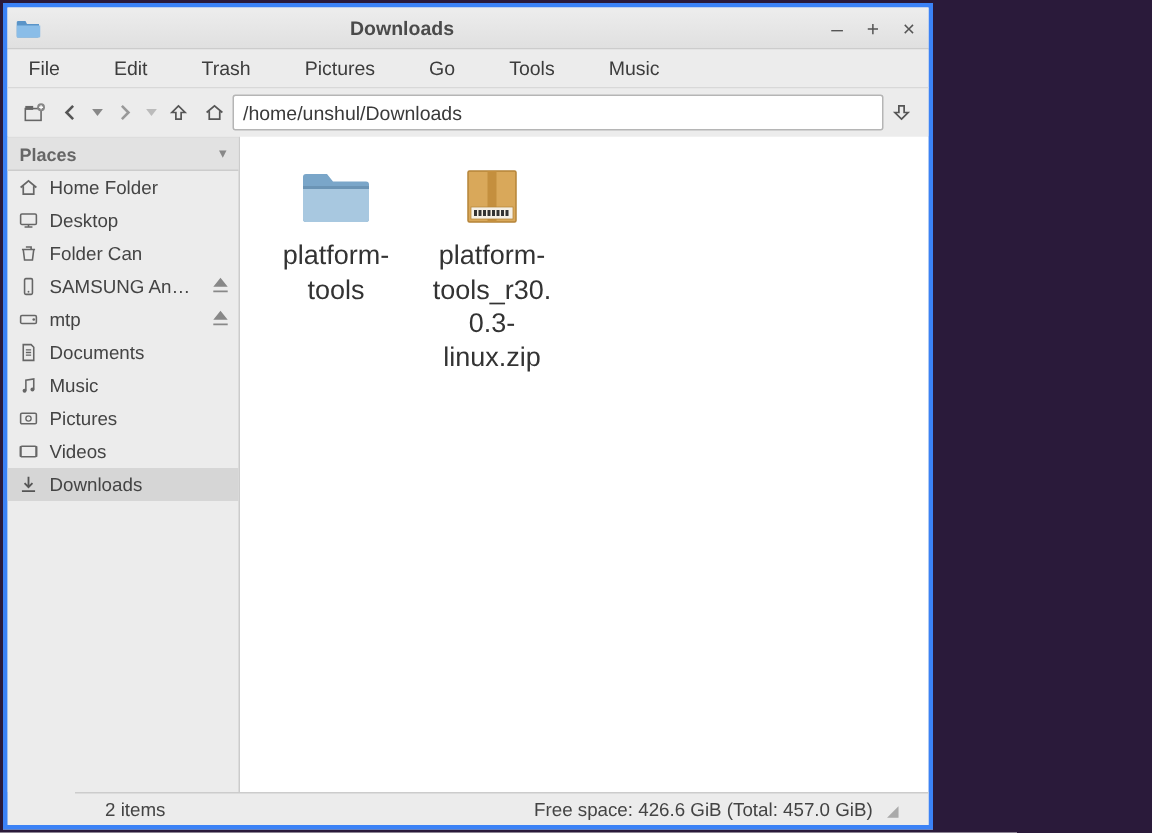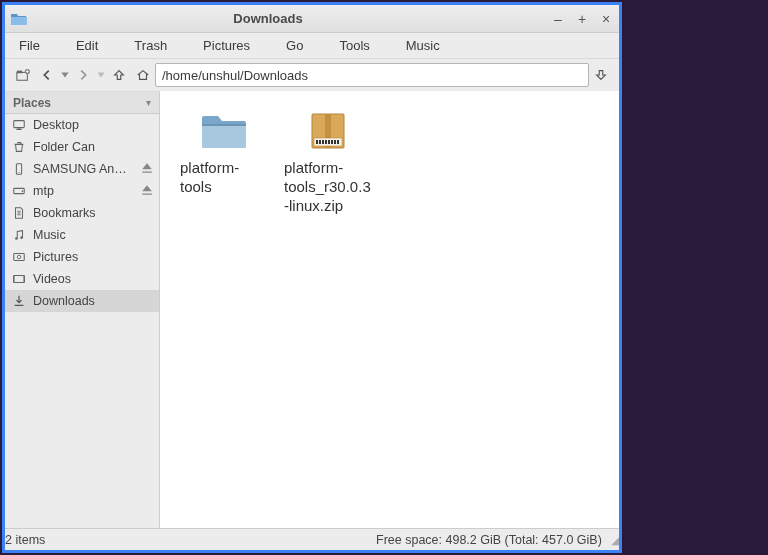--- a/index.html
+++ b/index.html
@@ -118,32 +118,33 @@
     }
     .file-item {
       width: 96px;
       display: flex; flex-direction: column; align-items: center;
       gap: 4px;
       cursor: pointer;
       padding: 4px;
       border-radius: 3px;
     }
     .file-icon { width: 48px; height: 48px; display: flex; align-items: center; justify-content: center; }
-    .file-label { font-size: 15px; text-align: left; line-height: 1.25; color: #333; word-break: break-word; }
+    .file-label { font-size: 18px; text-align: center; line-height: 1.25; color: #333; word-break: break-word; }
     .folder-svg { width: 48px; height: 42px; }
     .archive-svg { width: 40px; height: 42px; }
     .statusbar {
       height: 22px;
       background: #ececec;
       border-top: 1px solid #ccc;
       display: flex; align-items: center;
       justify-content: space-between;
-      padding: 0 0;
+      padding: 0 20px;
       color: #444;
       font-size: 12.5px;
+      margin-left: 45px;
     }
     .resize-grip { font-size: 10px; color: #aaa; margin-left: 6px; }
     .disclosure { font-size: 10px; color: #888; }
   </style>
 </head>
 <body>
 
 <div class="window">
 
   <div class="titlebar">
@@ -224,20 +225,28 @@
 
     <div class="sidebar">
       <div class="sidebar-header">
         <span>Places</span>
         <span class="disclosure">▾</span>
       </div>
 
       <div class="sidebar-item">
         <span class="icon">
             <svg viewBox="0 0 16 16">
+              <path d="M2 8l6-5 6 5M4 7v6h8V7" fill="none" stroke="#666" stroke-width="1.3"></path>
+            </svg>
+          </span>
+        <span class="label">Home Folder</span>
+      </div>
+      <div class="sidebar-item">
+        <span class="icon">
+            <svg viewBox="0 0 16 16">
               <rect x="2" y="3" width="12" height="8" rx="1" fill="none" stroke="#666" stroke-width="1.2"></rect>
               <path d="M5 13h6M8 11v2" stroke="#666" stroke-width="1.2"></path>
             </svg>
           </span>
         <span class="label">Desktop</span>
       </div>
       <div class="sidebar-item">
         <span class="icon">
             <svg viewBox="0 0 16 16">
               <path d="M4 5h8l-1 8H5zM3 5h10M6 3h4v2" fill="none" stroke="#666" stroke-width="1.2"></path>
@@ -269,21 +278,21 @@
               <path d="M5 1l4 5H1zM1 8h8v1H1z" fill="#888"></path>
             </svg></span>
       </div>
       <div class="sidebar-item">
         <span class="icon">
             <svg viewBox="0 0 16 16">
               <path d="M4 2h6l2 2v10H4z" fill="none" stroke="#666" stroke-width="1.2"></path>
               <path d="M6 6h4M6 8h4M6 10h4" stroke="#666"></path>
             </svg>
           </span>
-        <span class="label">Bookmarks</span>
+        <span class="label">Documents</span>
       </div>
       <div class="sidebar-item">
         <span class="icon">
             <svg viewBox="0 0 16 16">
               <path d="M6 12V4l6-1v8" fill="none" stroke="#666" stroke-width="1.2"></path>
               <circle cx="5" cy="12" r="1.5" fill="#666"></circle>
               <circle cx="11" cy="11" r="1.5" fill="#666"></circle>
             </svg>
           </span>
         <span class="label">Music</span>
@@ -337,18 +346,18 @@
           </svg>
         </span>
         <span class="file-label">platform-tools_r30.0.3-linux.zip</span>
       </div>
     </div>
   </div>
 
   <div class="statusbar">
     <span>2 items</span>
     <span>
-      <span>Free space: 498.2 GiB (Total: 457.0 GiB)</span>
+      <span>Free space: 426.6 GiB (Total: 457.0 GiB)</span>
       <span class="resize-grip">◢</span>
     </span>
   </div>
 
 </div>
 
 </body></html>

